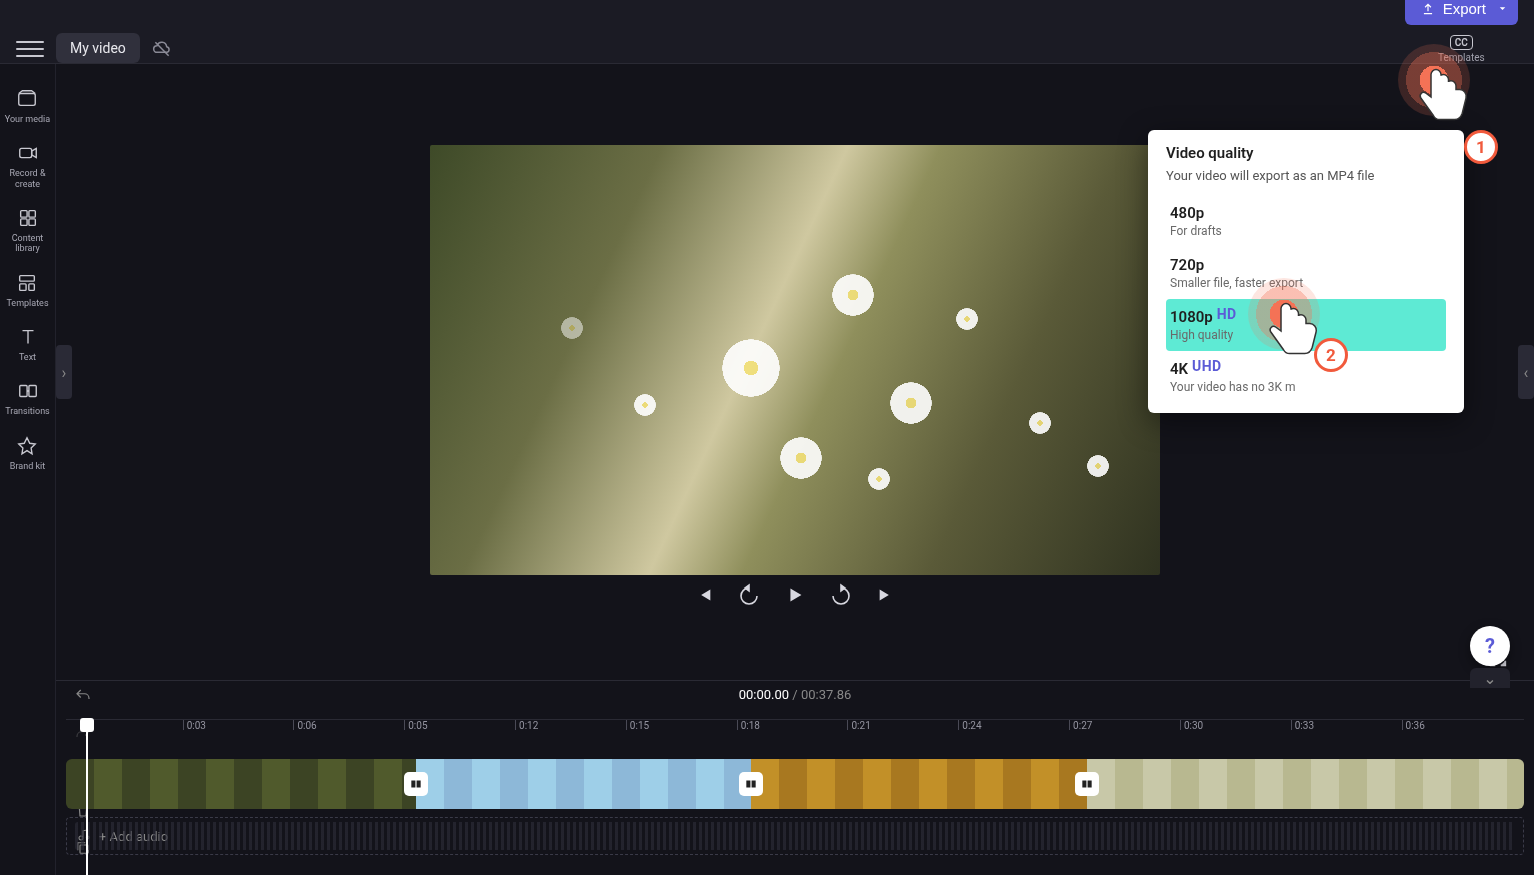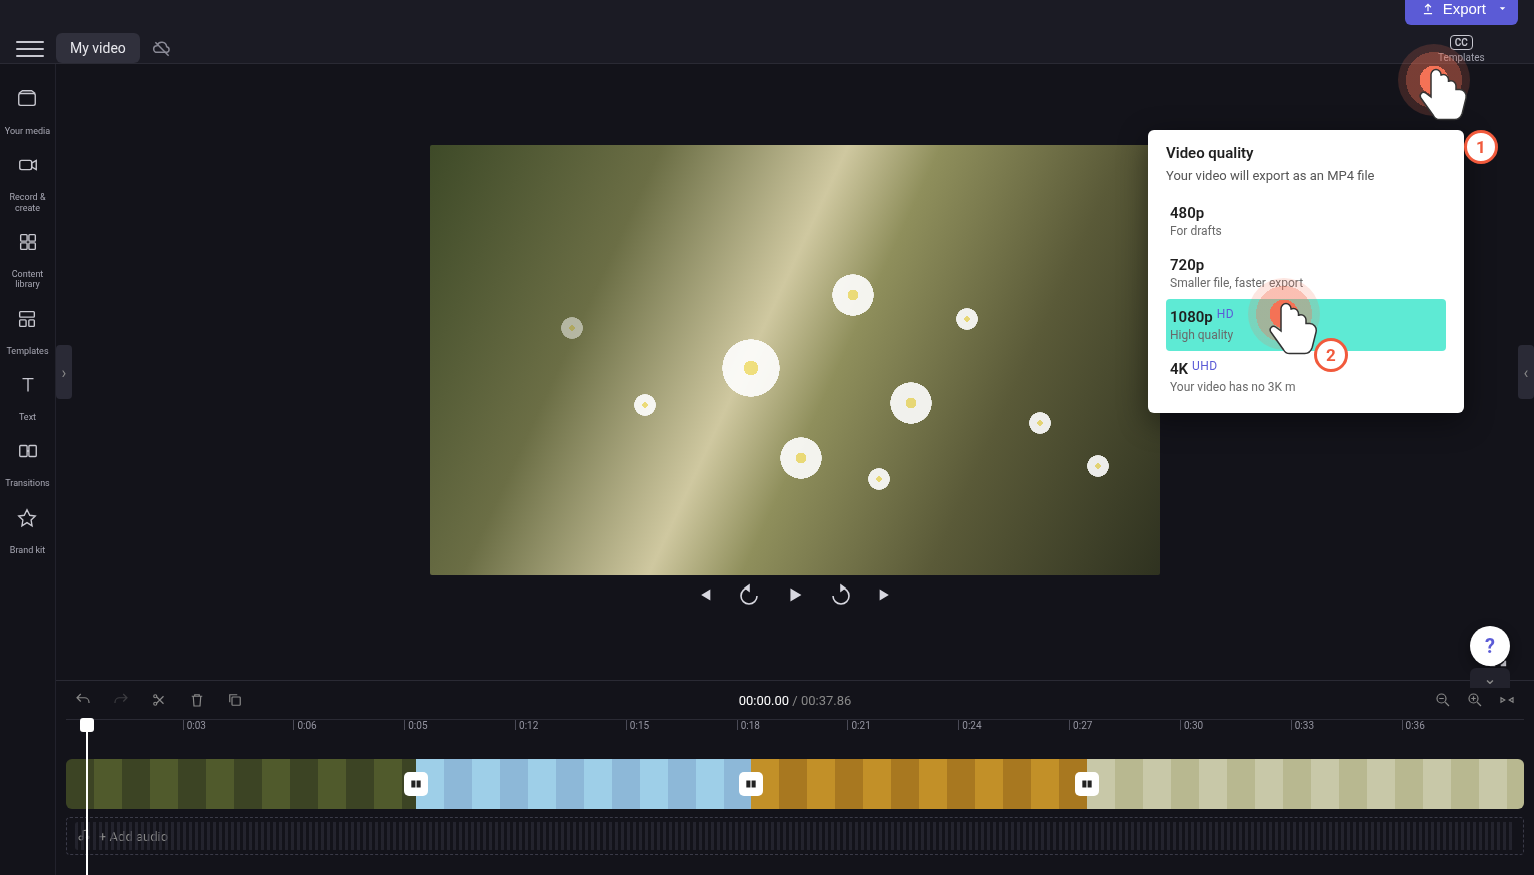--- a/index.html
+++ b/index.html
@@ -14,41 +14,41 @@
   .topbar-right { margin-left: auto; display: flex; align-items: center; gap: 10px; flex-direction: column; }
   .export-btn { background: #5b5bd6; color: #fff; border: none; padding: 8px 32px 8px 16px; border-radius: 6px; font-size: 15px; display: flex; align-items: center; gap: 8px; cursor: pointer; position: relative; }
   .export-btn svg { width: 14px; height: 14px; }
   .cc-wrap { display:flex; flex-direction:column; align-items:center; color:#a0a0ac; font-size:10px; gap:2px; }
   .cc-box { border:1.5px solid #c8c8d0; border-radius:4px; padding:1px 4px; font-size:10px; font-weight:600; color:#c8c8d0;}
 
   .workspace { flex: 1; display: flex; min-height: 0; }
   .sidebar { width: 56px; background: #13131a; display: flex; flex-direction: column; align-items: center; padding-top: 24px; gap: 18px; border-right: 1px solid #22222c; }
   .side-item { display: flex; flex-direction: column; align-items: center; gap: 4px; color: #a8a8b4; cursor: pointer; text-align: center; }
   .side-item svg { width: 22px; height: 22px; stroke: #c8c8d0; fill: none; stroke-width: 1.5; }
-  .side-item span { font-size: 9px; line-height: 1.15; margin-top: 12px; }
+  .side-item span { font-size: 9px; line-height: 1.15; }
 
   .main-col { flex: 1; display: flex; flex-direction: column; min-width: 0; position: relative; }
   .preview-wrap { flex: 1; display: flex; flex-direction: column; align-items: center; justify-content: center; padding: 14px 20px 6px; position: relative; min-height: 0; }
   .preview-img { width: 730px; height: 430px; background: linear-gradient(115deg,#3e4a28 0%,#6b6e45 25%,#cfc8a0 45%,#8f8f5c 55%,#5a5a38 75%,#2f3220 100%); border-radius: 2px; position: relative; overflow:hidden; }
   .daisy-layer { position:absolute; inset:0; }
   .daisy { position:absolute; width:42px; height:42px; border-radius:50%; background:radial-gradient(circle at 50% 50%, #f4e27a 0 18%, #fff 18% 70%, transparent 70%); opacity:.9; filter: blur(.3px); }
   .daisy.sm { width:22px; height:22px; }
   .daisy.lg { width:58px; height:58px; }
   .play-controls { display: flex; gap: 22px; align-items: center; margin-top: 8px; }
   .ctrl { width: 24px; height: 24px; color: #d8d8e0; cursor: pointer; display:flex; align-items:center; justify-content:center; }
   .ctrl svg { width: 22px; height: 22px; fill: #d8d8e0; }
   .ctrl.rw svg, .ctrl.fw svg { width: 24px; height: 24px; stroke:#d8d8e0; fill:none; stroke-width:1.6;}
   .fullscreen-ctrl { position:absolute; right: 24px; bottom: 10px; }
 
   .toggle-pane { position:absolute; top:50%; transform:translateY(-50%); width:16px; height:54px; background:#2a2a36; border-radius:4px; display:flex; align-items:center; justify-content:center; color:#888; cursor:pointer; }
   .toggle-pane.left { left:0; }
   .toggle-pane.right { right:0; }
 
   .timeline-area { background:#13131a; border-top:1px solid #2a2a34; display:flex; flex-direction:column; }
-  .tl-toolbar { display:flex; align-items:center; padding:6px 18px; gap:20px; height:38px;}
+  .tl-toolbar { display:flex; padding:6px 18px; gap:20px; height:38px;flex-direction:column;}
   .tl-tool { color:#888; cursor:pointer; display:flex; }
   .tl-tool svg{ width:18px; height:18px; stroke:#888; fill:none; stroke-width:1.6;}
   .tl-time { position:absolute; left:50%; transform:translateX(-50%); font-size:13px; }
   .tl-time .cur { color:#fff; }
   .tl-time .dur { color:#888; }
   .tl-zoom { margin-left:auto; display:flex; gap:14px; }
 
   .ruler { position:relative; height:30px; border-top:1px solid #2a2a34; margin-left:10px; margin-right:10px;}
   .ruler .tick { position:absolute; top:0; font-size:10px; color:#9494a0; display:flex; gap:3px; align-items:flex-start;}
   .ruler .tick::before { content:''; width:1px; height:10px; background:#4a4a56; display:inline-block;}
@@ -67,21 +67,21 @@
   .trans-badge svg{width:14px;height:14px;fill:#222;}
   .track.audio .wave { position:absolute; inset:4px 8px; background:repeating-linear-gradient(90deg,#2e2e3a 0 3px, transparent 3px 6px); opacity:.6; border-radius:3px;}
 
   
   .export-menu { position:absolute; top:66px; right:70px; width:316px; background:#fff; color:#333; border-radius:6px; box-shadow:0 8px 30px rgba(0,0,0,.45); padding:14px 18px 10px; z-index:10;}
   .export-menu h3 { font-size:15px; font-weight:600; color:#1f1f1f; margin-bottom:6px;}
   .export-menu .sub { font-size:13px; color:#555; margin-bottom:12px;}
   .q-opt { padding:9px 4px; border-radius:4px; cursor:pointer; }
   .q-opt.sel { background:#5eead4;}
   .q-opt .ql { font-size:15px; font-weight:600; color:#1f1f1f; display:flex; align-items:center; gap:4px;}
-  .q-opt .ql .badge{ font-size:12px; font-weight:400; color:#5b5bd6; letter-spacing:.4px; transform:translateY(-3px);}
+  .q-opt .ql .badge{ font-size:14px; font-weight:700; color:#5b5bd6; letter-spacing:.4px; transform:translateY(-3px);}
   .q-opt .qd { font-size:12px; color:#6a6a6a; margin-top:2px;}
   .q-opt.disabled .ql, .q-opt.disabled .qd { color:#b4b4b4;}
 
   
   .anno { position:absolute; z-index:50; pointer-events:none;}
   .anno .pulse { width:72px; height:72px; border-radius:50%; background:radial-gradient(circle,#f47256 0 28%, rgba(244,114,86,.45) 28% 55%, rgba(244,114,86,.18) 55% 100%);}
   .anno svg { position:absolute; left:18px; top:18px; width:60px; height:70px;}
   .anno .num { position:absolute; width:34px; height:34px; border:3px solid #f15a3c; border-radius:50%; background:#fff; color:#f15a3c; font-weight:700; display:flex; align-items:center; justify-content:center; font-size:17px;}
   .anno.a1 { top:-20px; right:64px; }
   .anno.a1 .num{ left:66px; top:86px;}

